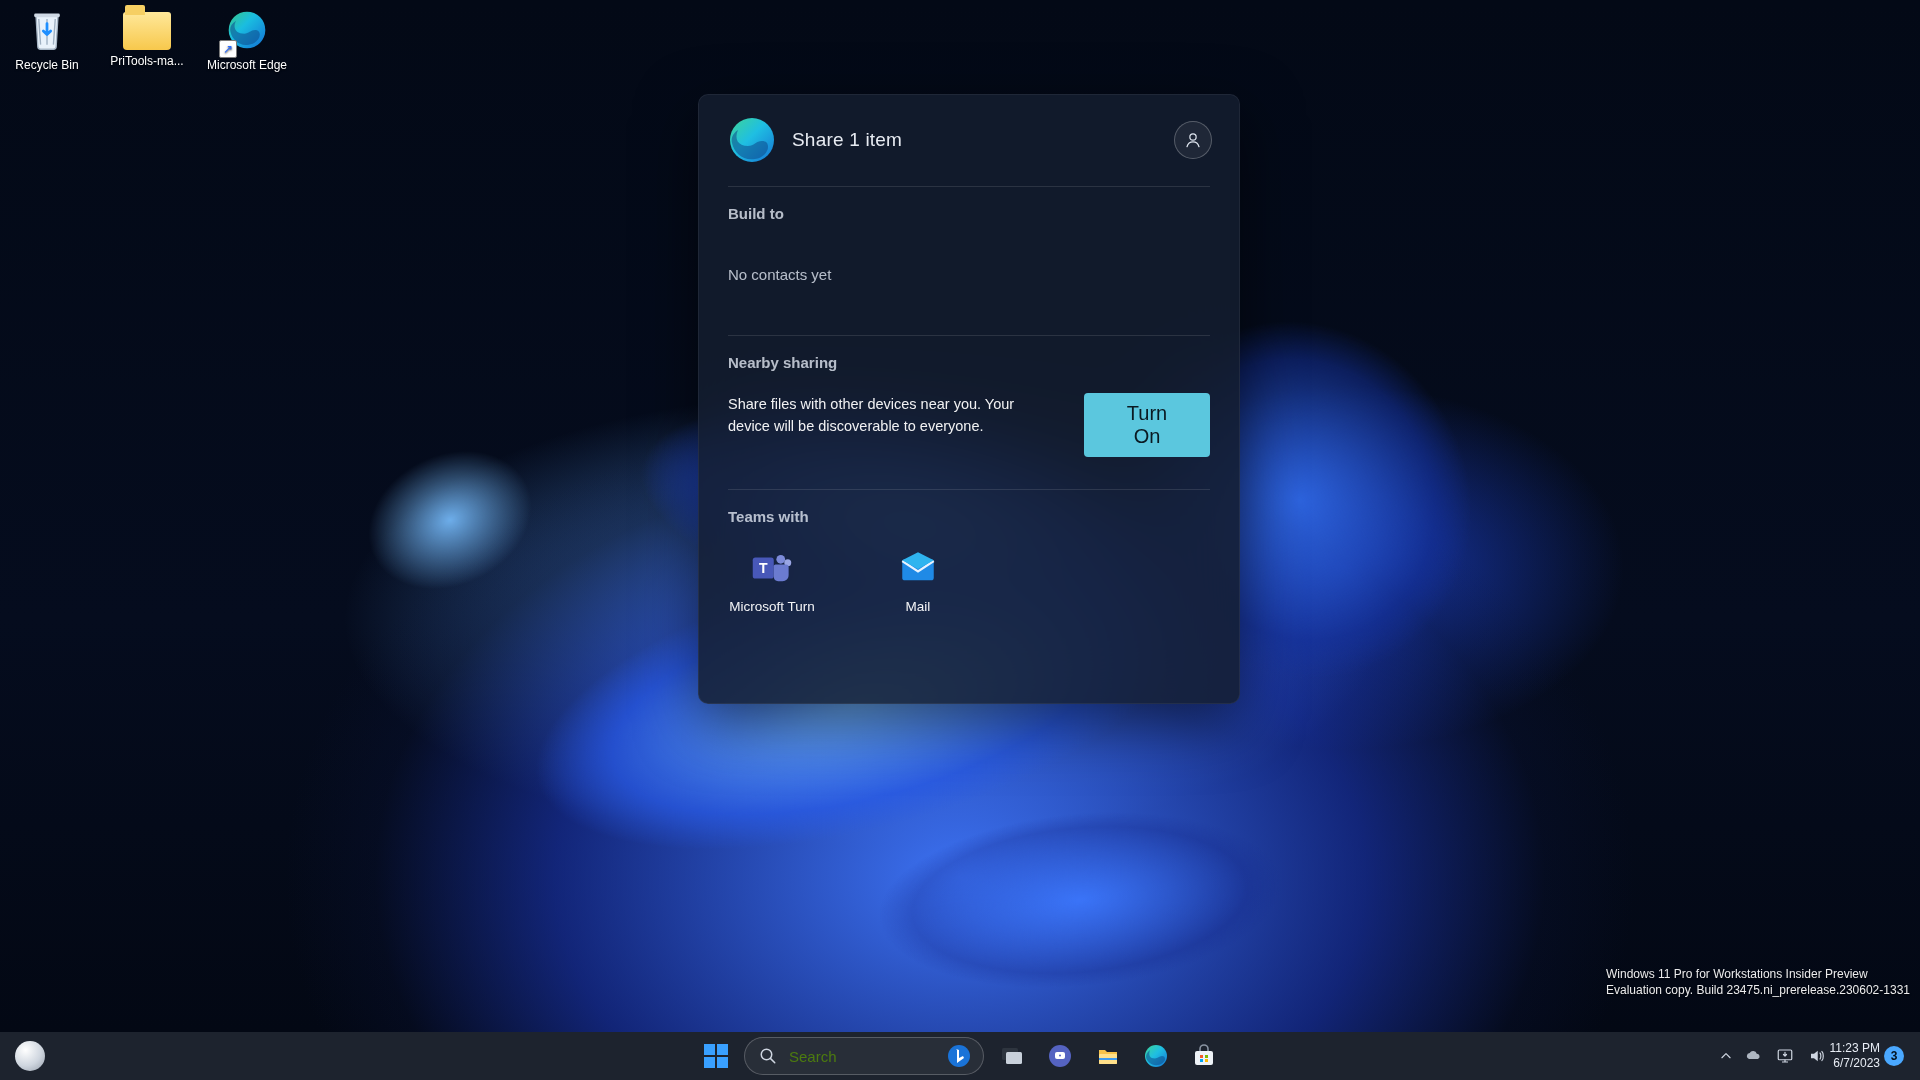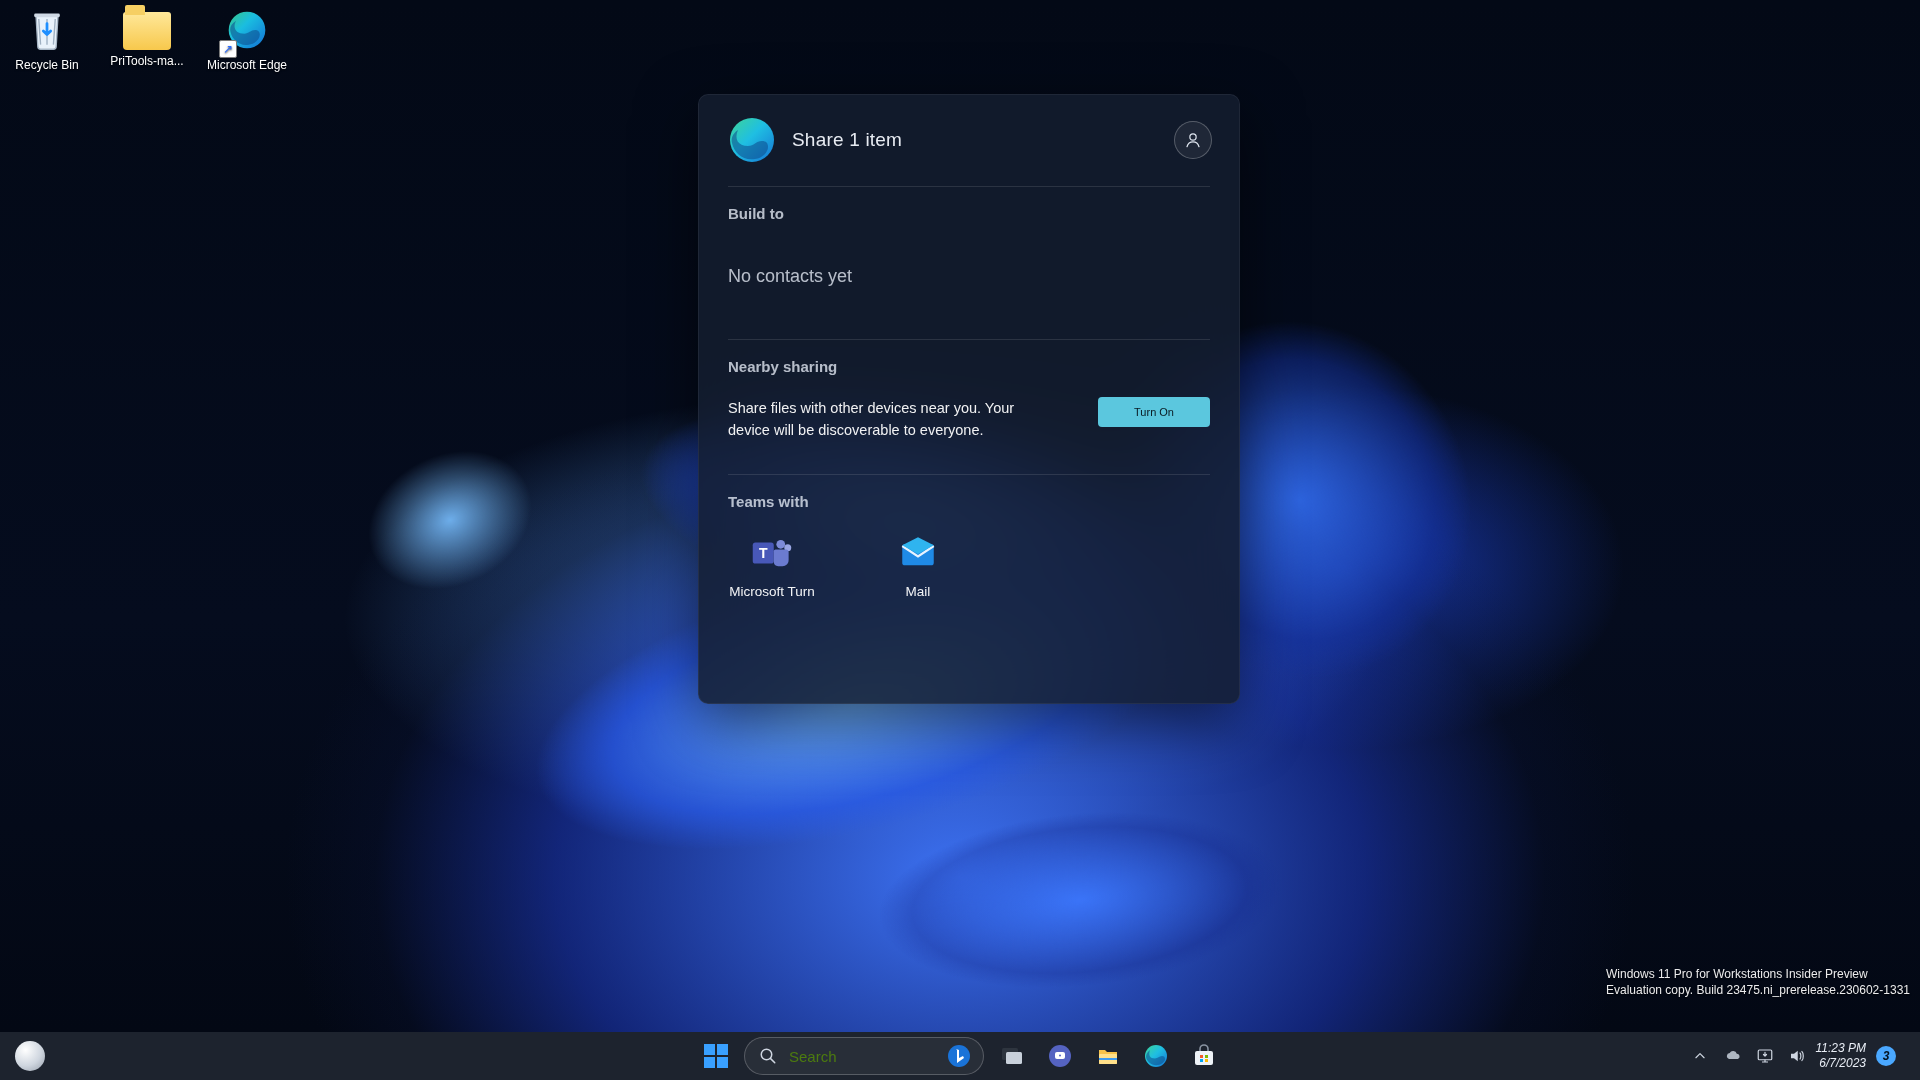--- a/index.html
+++ b/index.html
@@ -65,38 +65,38 @@
   }
   .share-hdr { display:flex; align-items:center; gap:16px; padding: 22px 28px 22px 30px; }
   .share-hdr .edge-logo { width: 48px; height: 48px; }
   .share-hdr .title { font-size: 19px; font-weight: 400; letter-spacing: .2px; }
   .hdr-right { margin-left:auto; }
   .user-btn { width: 38px; height: 38px; border-radius: 50%; border: 1px solid rgba(255,255,255,.25);
               background: rgba(255,255,255,.06); display:flex; align-items:center; justify-content:center; cursor:pointer; }
   .section-label { color: rgba(230,236,246,.78); font-size: 15px; font-weight: 600; padding: 0 30px; }
   .hr { height:1px; background: rgba(255,255,255,.11); margin: 0 30px; }
   .share-to { padding-top: 18px; }
-  .no-contacts { color: rgba(230,236,246,.78); font-size: 18px; padding: 44px 30px 52px; }
+  .no-contacts { color: rgba(230,236,246,.78); font-size: 15px; padding: 44px 30px 52px; }
   .nearby { padding: 22px 30px 32px; display:flex; gap:26px; align-items:flex-start; }
   .nearby .copy { color: rgba(255,255,255,.94); font-size: 14.5px; line-height: 1.55; max-width: 330px; }
   .turn-on { margin-left:auto; background:#5bc7de; color:#0a1a22; border:none; border-radius:4px;
-             font-size:11px; padding: 9px 36px; cursor:pointer; }
+             font-size:20px; padding: 9px 36px; cursor:pointer; }
   .apps { display:flex; gap:58px; padding: 22px 30px 0; }
   .app { width: 88px; display:flex; flex-direction:column; align-items:center; gap:10px; cursor:pointer;
          color: rgba(255,255,255,.95); font-size: 13.5px; text-align:center; }
   .app .tile { width: 42px; height: 42px; display:flex; align-items:center; justify-content:center; }
 
   
   .taskbar { position: absolute; left:0; right:0; bottom:0; height:48px;
              background: rgba(10,16,28,.92); backdrop-filter: blur(20px);
              display:flex; align-items:center; color:#e8edf5; }
   .tb-left  { display:flex; align-items:center; gap:8px; padding-left:10px; }
   .tb-center{ position:absolute; left:50%; transform:translateX(-50%);
               display:flex; align-items:center; gap:8px; }
-  .tb-right { margin-left:auto; display:flex; align-items:center; gap:10px; padding-right:24px;font-style:italic; }
+  .tb-right { margin-left:auto; display:flex; align-items:center; gap:4px; padding-right:16px; }
 
   .weather { width:30px; height:30px; border-radius:50%;
              background: radial-gradient(circle at 35% 30%, #fff, #cfd6df 55%, #aeb6c1 80%); }
 
   .tb-btn   { width:40px; height:40px; display:flex; align-items:center; justify-content:center;
               border-radius:6px; cursor:pointer; }
 
   .searchbox { display:flex; align-items:center; gap:12px; width:240px; height:38px;
                padding:0 12px 0 14px; border-radius:20px;
                background: rgba(255,255,255,.05); border:1px solid rgba(255,255,255,.22);

